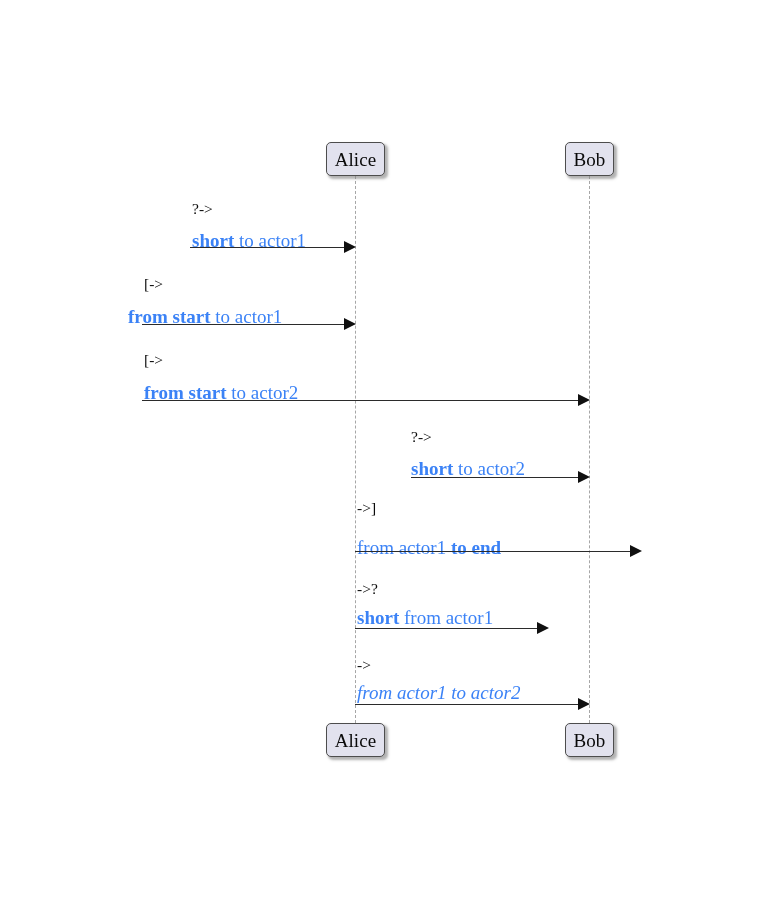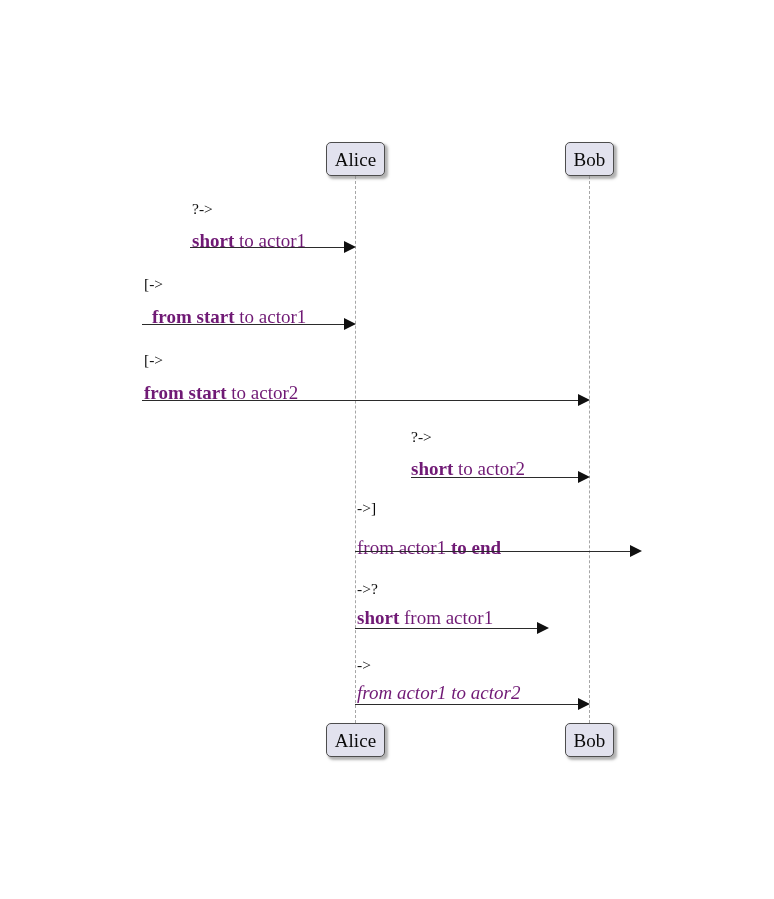--- a/index.html
+++ b/index.html
@@ -54,21 +54,21 @@
     font-size: 15.5px;
     line-height: 1;
     color: #0a0a0a;
     font-family: "Liberation Serif", "DejaVu Serif", serif;
   }
   .msg-label {
     position: absolute;
     white-space: nowrap;
     font-size: 19px;
     line-height: 1;
-    color: #701a75;
+    color: #3b82f6;
     font-family: "Liberation Serif", "DejaVu Serif", serif;
   }
   .msg-label b { font-weight: 700; }
 
   
   .arrow-line {
     position: absolute;
     height: 0;
     border-top: 1.5px solid #2b2b2b;
     z-index: 3;
@@ -110,21 +110,21 @@
     <div class="msg-note" style="left:192px; top:201px;">?-&gt;</div>
     <div class="msg-label" style="left:192px; top:231px;">
       <b>short</b><span> to actor1</span>
     </div>
     <div class="arrow-line" style="left:190px; top:247px; width:154px;"></div>
     <div class="arrow-head" style="left:344px; top:241px;"></div>
   </div>
 
   <div class="msg">
     <div class="msg-note" style="left:144px; top:276px;">[-&gt;</div>
-    <div class="msg-label" style="left:152px; top:307px;">
+    <div class="msg-label" style="left:128px; top:307px;">
       <b>from start</b><span> to actor1</span>
     </div>
     <div class="arrow-line" style="left:142px; top:324px; width:202px;"></div>
     <div class="arrow-head" style="left:344px; top:318px;"></div>
   </div>
 
   <div class="msg">
     <div class="msg-note" style="left:144px; top:352px;">[-&gt;</div>
     <div class="msg-label" style="left:144px; top:383px;">
       <b>from start</b><span> to actor2</span>

